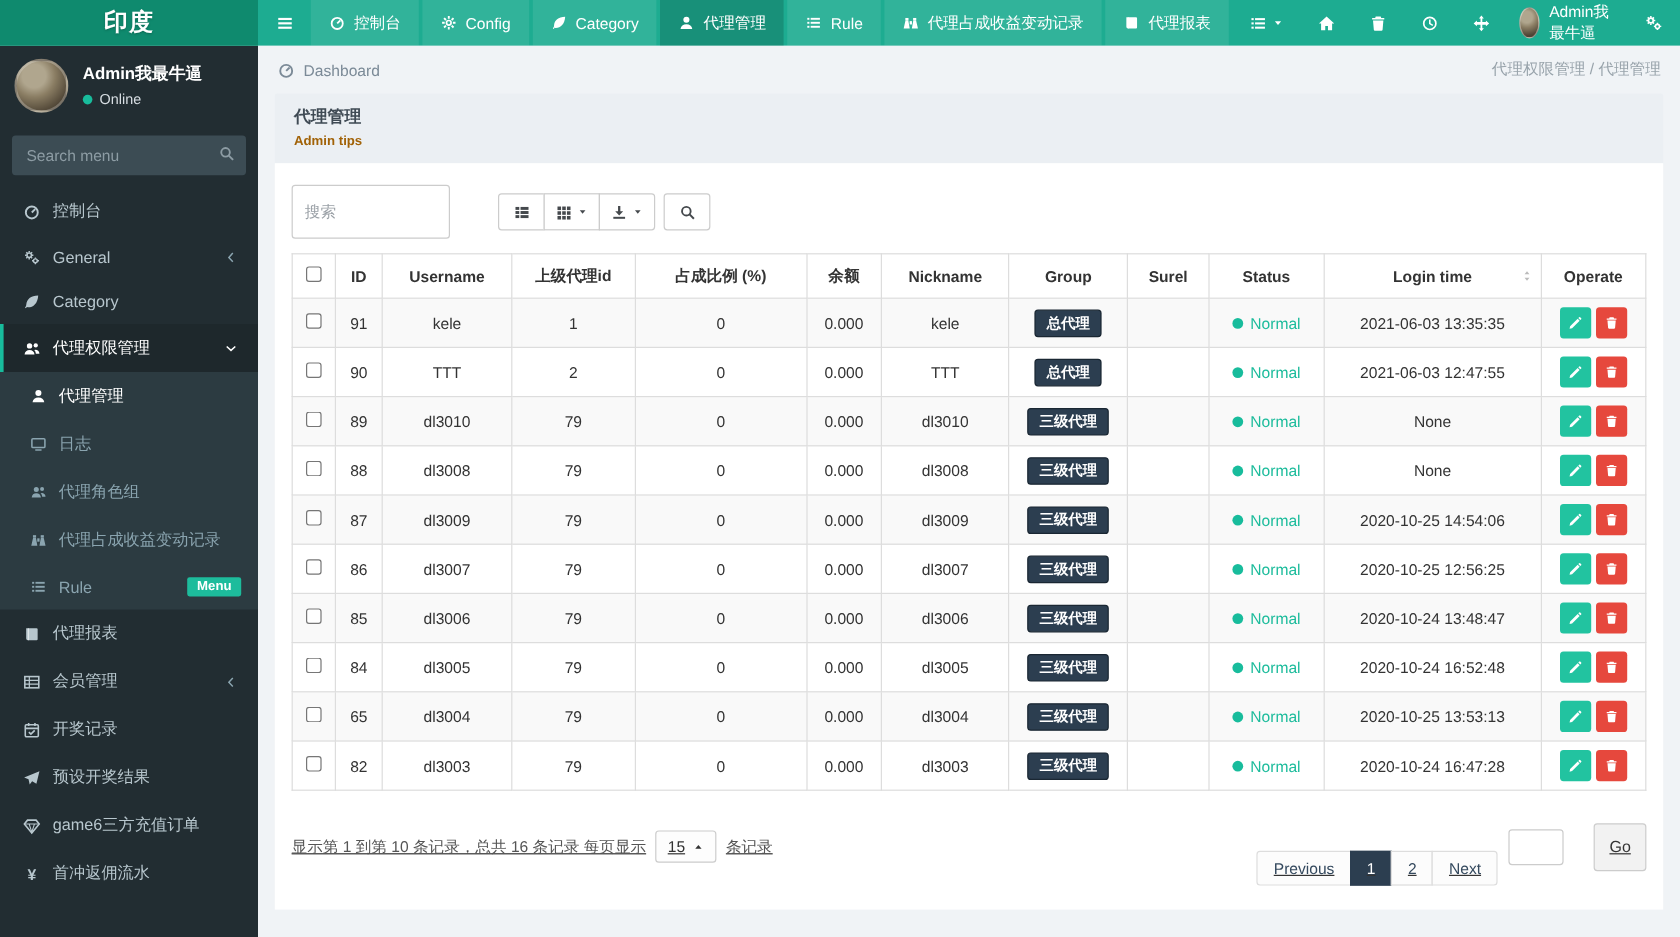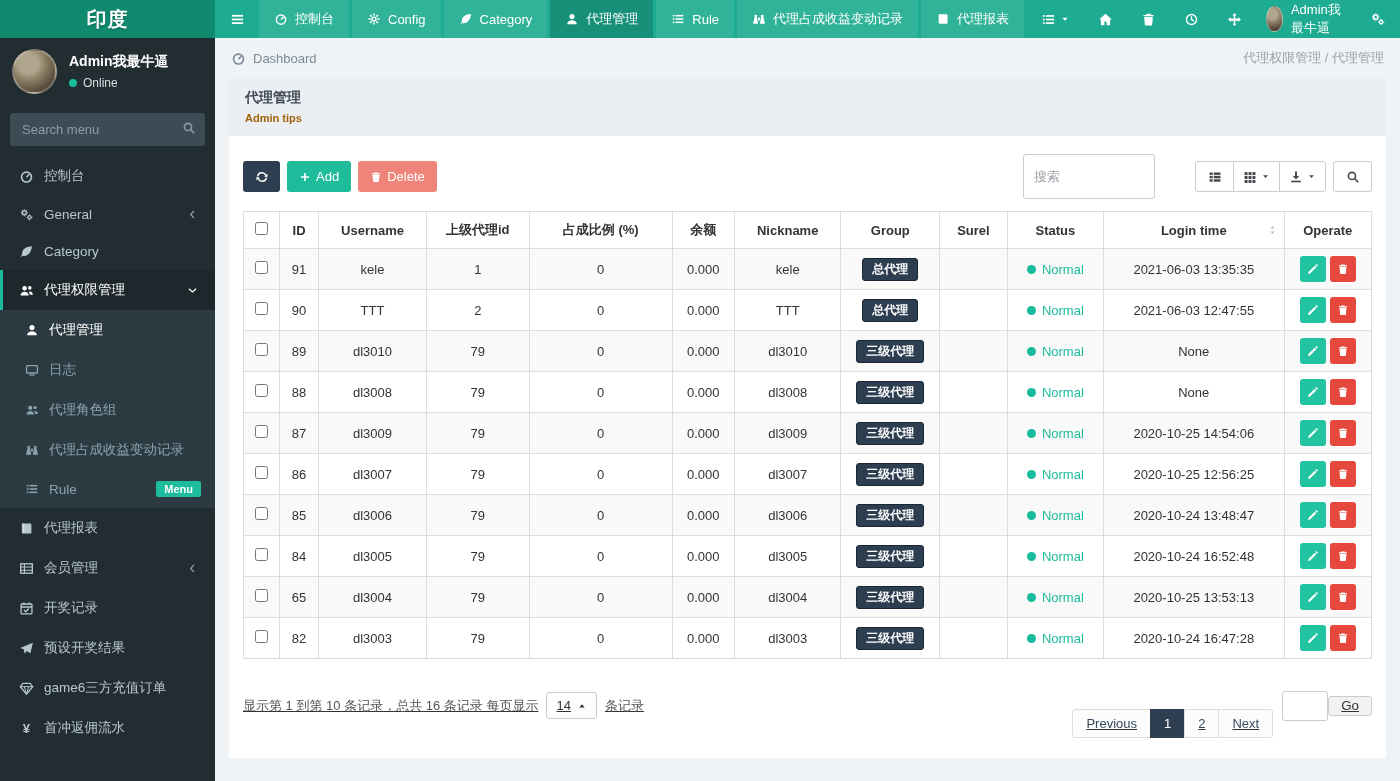--- a/index.html
+++ b/index.html
@@ -88,21 +88,21 @@
 
   .pagerow { display:flex; justify-content:space-between; align-items:center; margin-top:14px;text-decoration:underline; }
   .pageinfo { color:#555; display:flex; align-items:center; gap:8px; }
   .pagesize { display:inline-flex; align-items:center; gap:6px; background:#fdfdfd; border:1px solid #ccc; border-radius:3px; padding:5px 9px; color:#333; cursor:pointer; }
   .pager { display:flex; align-items:center; list-style:none; }
   .pager .pg { border:1px solid #ddd; background:#fcfcfc; color:#34495e; padding:6px 13px; cursor:pointer; margin-left:-1px;margin-top:36px; }
   .pager .pg:first-child { border-radius:3px 0 0 3px; margin-left:0; }
   .pager .pg.lastpg { border-radius:0 3px 3px 0; }
   .pager .pg.active { background:#2c3e50; border-color:#2c3e50; color:#fff; }
   .jump-input { width:46px; height:30px; border:1px solid #ccc; border-radius:3px; margin-left:9px; padding:0 6px; outline:none; }
-  .btn-go { height:20px; padding:0 12px; background:#f2f2f2; border:1px solid #ccc; border-radius:3px; color:#333; margin-left:0; cursor:pointer; }
+  .btn-go { height:40px; padding:0 12px; background:#f2f2f2; border:1px solid #ccc; border-radius:3px; color:#333; margin-left:25px; cursor:pointer; }
 </style>
 </head>
 <body>
 
 <nav class="topbar">
   <div class="brand">印度</div>
   <div class="nav-main">
     <div class="nav-toggle">
         <span class="icon">
           <svg width="15" height="15" viewBox="0 0 16 16" fill="currentColor" xmlns="http://www.w3.org/2000/svg">
@@ -460,45 +460,20 @@
     <div class="crumbs" id="crumbs">代理权限管理 / 代理管理</div>
   </div>
 
   <div class="panel">
     <div class="panel-heading">
       <div class="panel-title">代理管理</div>
       <div class="panel-tips">Admin tips</div>
     </div>
     <div class="panel-body">
       <div class="toolbar">
-        <div class="tleft">
-          <button class="btn btn-refresh">
-              <span class="icon">
-                <svg width="14" height="14" viewBox="0 0 16 16" fill="currentColor" xmlns="http://www.w3.org/2000/svg">
-                  <path d="M8 2.3a5.7 5.7 0 0 1 5 3l1.5-.9-.4 4-3.7-1.3 1.3-.8A4.3 4.3 0 0 0 3.8 7.2H2.2A5.7 5.7 0 0 1 8 2.3zM8 13.7a5.7 5.7 0 0 1-5-3l-1.5.9.4-4 3.7 1.3-1.3.8a4.3 4.3 0 0 0 7.9-.9h1.6A5.7 5.7 0 0 1 8 13.7z"></path>
-                </svg>
-              </span>
-            </button>
-          <button class="btn btn-add">
-              <span class="icon">
-                <svg width="12" height="12" viewBox="0 0 16 16" fill="currentColor" xmlns="http://www.w3.org/2000/svg">
-                  <path d="M6.9 2.6h2.2v4.3h4.3v2.2H9.1v4.3H6.9V9.1H2.6V6.9h4.3z"></path>
-                </svg>
-              </span>
-              <span>Add</span>
-            </button>
-          <button class="btn btn-del">
-              <span class="icon">
-                <svg width="12" height="12" viewBox="0 0 16 16" fill="currentColor" xmlns="http://www.w3.org/2000/svg">
-                  <path d="M5.8 1.9h4.4l.5 1.2h2.7v1.4H2.6V3.1h2.7zM3.4 5.4h9.2l-.7 8.2a1 1 0 0 1-1 .9H5.1a1 1 0 0 1-1-.9z"></path>
-                </svg>
-              </span>
-              <span>Delete</span>
-            </button>
-        </div>
         <div class="tright">
           <input class="tsearch" type="text" placeholder="搜索" style="">
           <div class="btn-group">
             <button class="gbtn">
                 <span class="icon">
                   <svg width="14" height="14" viewBox="0 0 16 16" fill="currentColor" xmlns="http://www.w3.org/2000/svg">
                     <rect x="1.8" y="2.8" width="3.6" height="2.8"></rect>
                     <rect x="6.6" y="2.8" width="7.6" height="2.8"></rect>
                     <rect x="1.8" y="6.7" width="3.6" height="2.8"></rect>
                     <rect x="6.6" y="6.7" width="7.6" height="2.8"></rect>
@@ -881,21 +856,21 @@
                   </span>
                 </button></td>
             </tr>
           </tbody>
       </table>
 
       <div class="pagerow">
         <div class="pageinfo">
           <span>显示第 1 到第 10 条记录，总共 16 条记录 每页显示</span>
           <span class="pagesize">
-            <span>14</span>
+            <span>15</span>
             <span class="icon">
                 <svg width="10" height="10" viewBox="0 0 16 16" fill="currentColor" xmlns="http://www.w3.org/2000/svg">
                   <path d="M3.8 10.2h8.4L8 5.2z"></path>
                 </svg>
               </span>
           </span>
           <span>条记录</span>
         </div>
         <div style="display:flex;align-items:center">
           <ul class="pager" id="pager">

